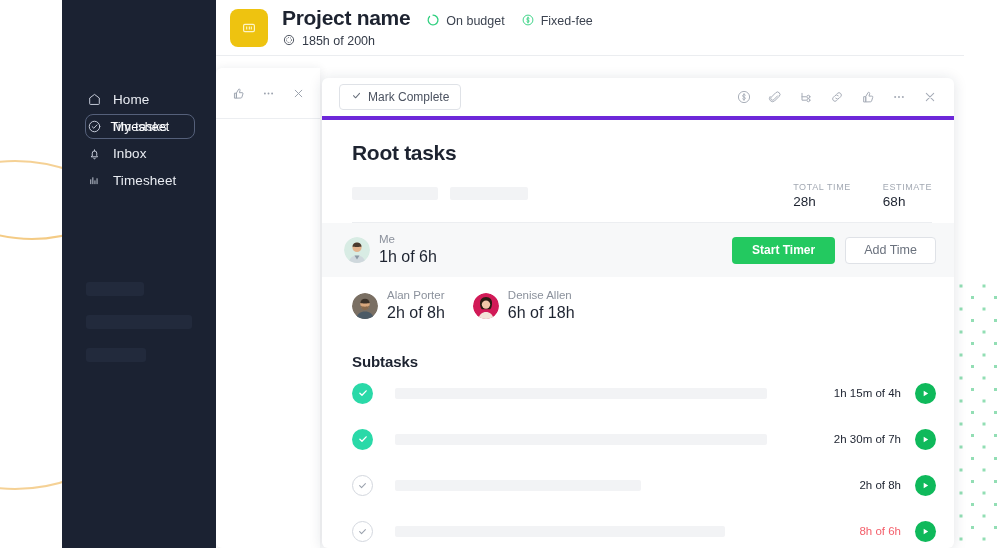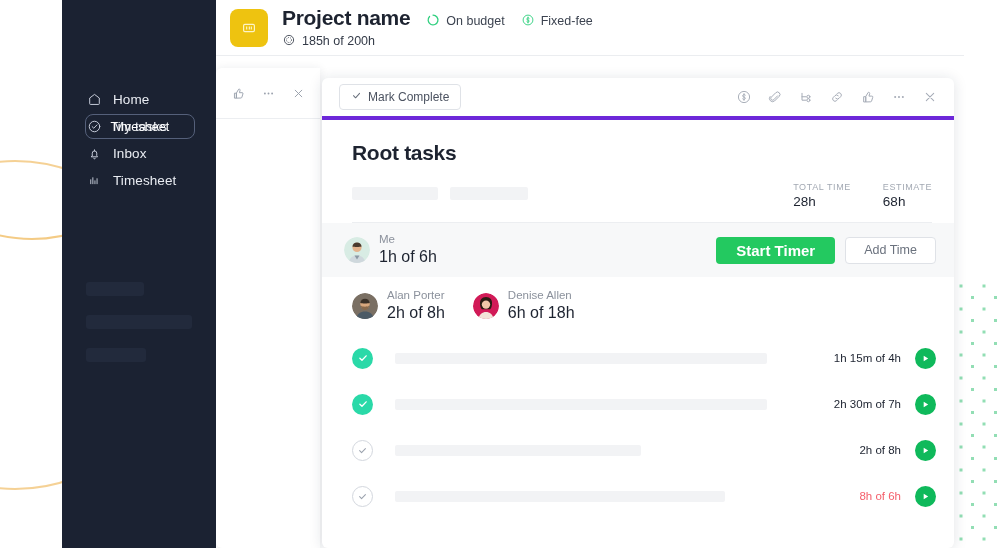--- a/index.html
+++ b/index.html
@@ -179,21 +179,21 @@
   .person { display: flex; align-items: center; gap: 9px; }
   .avatar { width: 26px; height: 26px; border-radius: 50%; flex: 0 0 26px; overflow: hidden; position: relative; }
   .p-name { font-size: 11.5px; color: #8b919c; line-height: 1.25; }
   .p-time { font-size: 16px; color: #1d2330; line-height: 1.3; margin-top: 1px; }
 
   .btn-row { margin-left: auto; display: flex; align-items: center; gap: 10px; }
   .btn-start {
     background: #23c960; color: #fff;
     border: none; border-radius: 4px;
     height: 27px; padding: 0 20px;
-    font-size: 15px; font-weight: bold;
+    font-size: 12px; font-weight: bold;
     font-family: "Liberation Sans", sans-serif;
   }
   .btn-add {
     background: #fff; color: #6a717d;
     border: 1px solid #dfe2e7; border-radius: 4px;
     height: 27px; padding: 0 18px;
     font-size: 12.5px;
     font-family: "Liberation Sans", sans-serif;
   }
 
@@ -481,20 +481,21 @@
             <path d="M5.4 26 c.8-4.6 3.9-6.9 7.6-6.9 s6.8 2.3 7.6 6.9 Z" fill="#f3e4d8"></path>
           </svg>
         </span>
         <div>
           <div class="p-name">Denise Allen</div>
           <div class="p-time">6h of 18h</div>
         </div>
       </div>
     </div>
 
+    <div class="subtasks-title">Subtasks</div>
 
     <div>
 
       <div class="subtask-row">
         <span class="check done">
           <svg width="12" height="12" viewBox="0 0 20 20" fill="none" stroke="#ffffff" stroke-width="2.2" stroke-linecap="round" stroke-linejoin="round">
             <path d="M4.8 10.3 L8.3 13.8 L15.3 6.4"></path>
           </svg>
         </span>
         <span class="sub-ph" style="width:372px"></span>

